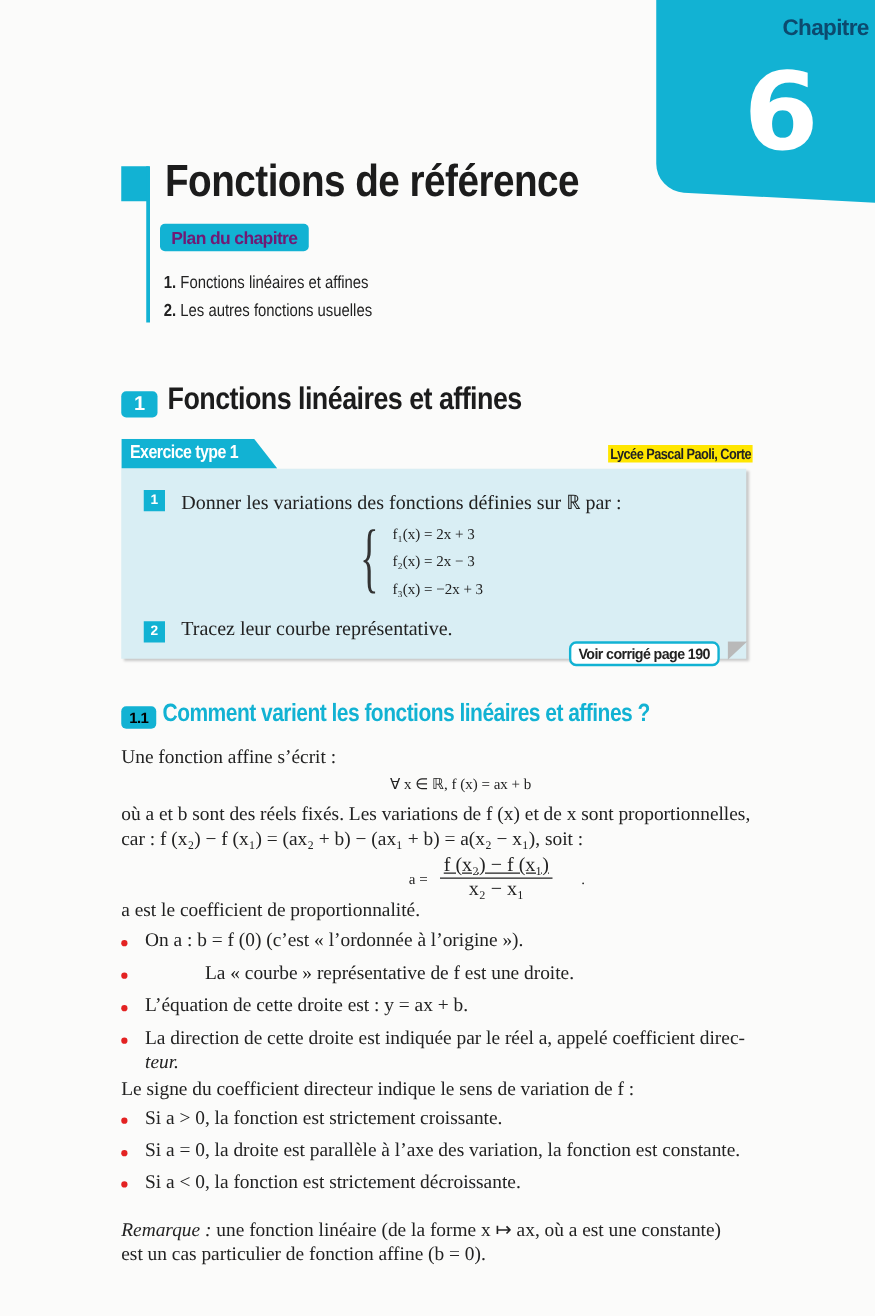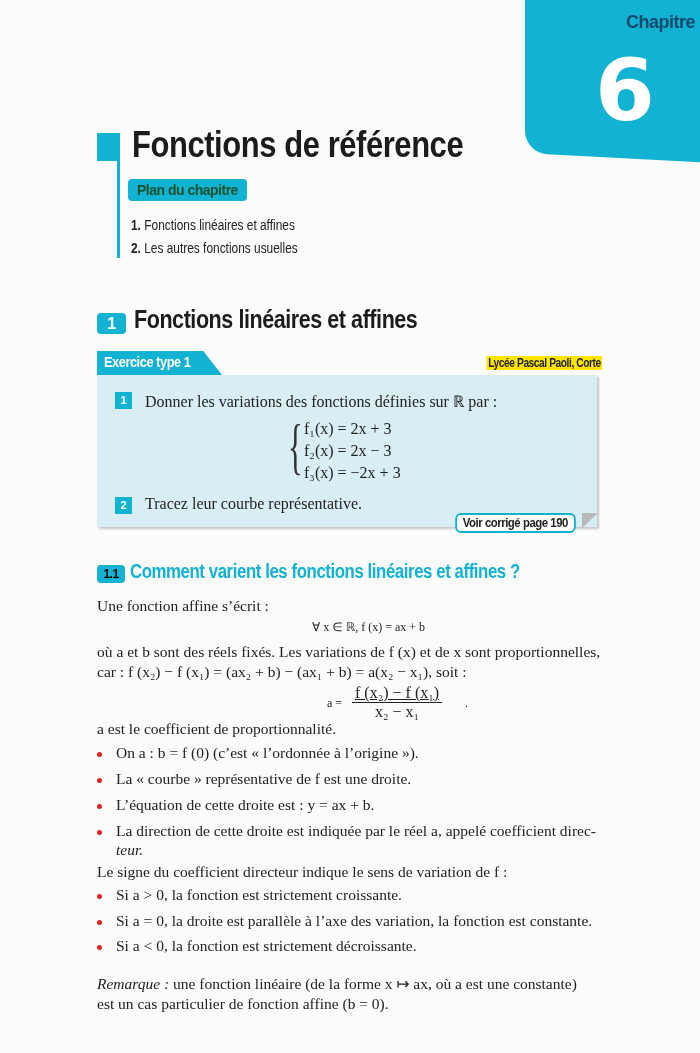--- a/index.html
+++ b/index.html
@@ -10,42 +10,42 @@
   .chap-tab { position:absolute; left:525px; top:-10px; width:200px; height:163px; background:#12b2d3;
               border-radius:0 0 0 22px; transform:skewY(3deg); transform-origin:left top; }
   .chap-label { position:absolute; left:555px; top:12px; width:140px; text-align:right; color:#0c4a6e;
                 font-size:18px; }
   .chap-num { position:absolute; left:555px; top:42px; width:140px; text-align:center; color:#fff;
               font-size:86px; line-height:96px; font-weight:900; font-family:"DejaVu Sans", sans-serif; }
   
   .title-bar { position:absolute; left:97px; top:133px; width:22px; height:28px; background:#12b2d3; }
   .title-line { position:absolute; left:117px; top:133px; width:3px; height:125px; background:#12b2d3; }
   .title { position:absolute; left:132px; top:124px; font-size:36px; color:#1c1c1c; transform:scaleX(0.86); transform-origin:left; white-space:nowrap; }
-  .plan-badge { position:absolute; left:128px; top:179px; background:#12b2d3; color:#14532d; font-size:14px;
+  .plan-badge { position:absolute; left:128px; top:179px; background:#12b2d3; color:#701a75; font-size:14px;
                 padding:3px 9px; border-radius:4px; }
   .plan-item { position:absolute; left:131px; font-family:"Liberation Sans", sans-serif; font-size:14px; color:#222; transform:scaleX(0.85); transform-origin:left; white-space:nowrap; }
   .plan-item b { font-weight:bold; }
   
   .sec-num { position:absolute; left:97px; top:313px; width:29px; height:21px; background:#12b2d3; border-radius:4px;
              color:#fff; font-size:16px; text-align:center; line-height:21px; }
   .sec-title { position:absolute; left:134px; top:305px; font-size:25px; color:#1c1c1c; transform:scaleX(0.86); transform-origin:left; white-space:nowrap; }
   
   .ex-tab { position:absolute; left:97px; top:351px; height:24px; width:125px; background:#12b2d3;
             clip-path:polygon(0 0, 85% 0, 100% 100%, 0 100%); }
   .ex-tab-label { position:absolute; left:104px; top:353px; color:#fff; font-size:15px; transform:scaleX(0.85); transform-origin:left; white-space:nowrap; }
   .ex-source { position:absolute; right:98px; top:356px; background:#ffe600; color:#222; font-size:12px; padding:0 2px; transform:scaleX(0.85); transform-origin:right; white-space:nowrap; }
   .ex-box { position:absolute; left:97px; top:375px; width:500px; height:152px; background:#d9eef4;
             box-shadow:2px 2px 2px #c8c8c8; }
   .ex-fold { position:absolute; left:582px; top:513px; width:16px; height:15px; background:#b9b9b9;
              clip-path:polygon(100% 0, 100% 0, 0 100%, 0 0); }
   .q-num { position:absolute; width:17px; height:17px; background:#12b2d3; color:#fff;
            font-family:"Liberation Sans", sans-serif; font-weight:bold; font-size:11px; text-align:center; line-height:17px; }
   .q-text { position:absolute; font-size:16px; color:#222; white-space:nowrap; }
   .brace { position:absolute; left:288px; top:415px; font-size:62px; line-height:62px; font-weight:100; transform:scaleX(0.5); transform-origin:left; color:#333; }
-  .sys-line { position:absolute; left:304px; white-space:nowrap; font-size:16px; font-style:normal; }
+  .sys-line { position:absolute; left:314px; white-space:nowrap; font-size:12px; font-style:normal; }
   .corr { position:absolute; left:452px; top:513px; border:2px solid #12b2d3; border-radius:6px; background:#fff;
           font-size:12px; padding:1px 6px; color:#222; transform:scaleX(0.95); white-space:nowrap; }
   
   .sub-num { position:absolute; left:97px; top:565px; width:28px; height:18px; background:#12b2d3; border-radius:4px;
              color:#000000; font-size:12px; text-align:center; line-height:18px; }
   .sub-title { position:absolute; left:130px; top:560px; font-size:20px; color:#12b2d3; transform:scaleX(0.84); transform-origin:left; white-space:nowrap; }
   
   .p { position:absolute; left:97px; font-size:15.5px; color:#222; white-space:nowrap; }
   .center { position:absolute; font-size:12px; white-space:nowrap; }
   .bullet { position:absolute; left:97px; width:5px; height:5px; background:#e32222; border-radius:50%; }
@@ -110,21 +110,21 @@
   <div class="num">f (x₂) − f (x₁)</div>
   <div>x₂ − x₁</div>
 </div>
 <div class="center" style="left:465px; top:696px;">.</div>
 
 <div class="p" style="top:720px;">a est le coefficient de proportionnalité.</div>
 
 <div class="bullet" style="top:752px;"></div>
 <div class="bl" style="top:744px;">On a : b = f (0) (c’est « l’ordonnée à l’origine »).</div>
 <div class="bullet" style="top:778px;"></div>
-<div class="bl" style="top:770px;">La « courbe » représentative de f est une droite.</div>
+<div class="bl" style="top:770px;margin-left:48px;">La « courbe » représentative de f est une droite.</div>
 <div class="bullet" style="top:804px;"></div>
 <div class="bl" style="top:796px;">L’équation de cette droite est : y = ax + b.</div>
 <div class="bullet" style="top:830px;"></div>
 <div class="bl" style="top:822px;">La direction de cette droite est indiquée par le réel a, appelé coefficient direc-</div>
 <div class="bl" style="top:841px; font-style:italic;">teur.</div>
 
 <div class="p" style="top:863px;">Le signe du coefficient directeur indique le sens de variation de f :</div>
 
 <div class="bullet" style="top:894px;"></div>
 <div class="bl" style="top:886px;">Si a &gt; 0, la fonction est strictement croissante.</div>

